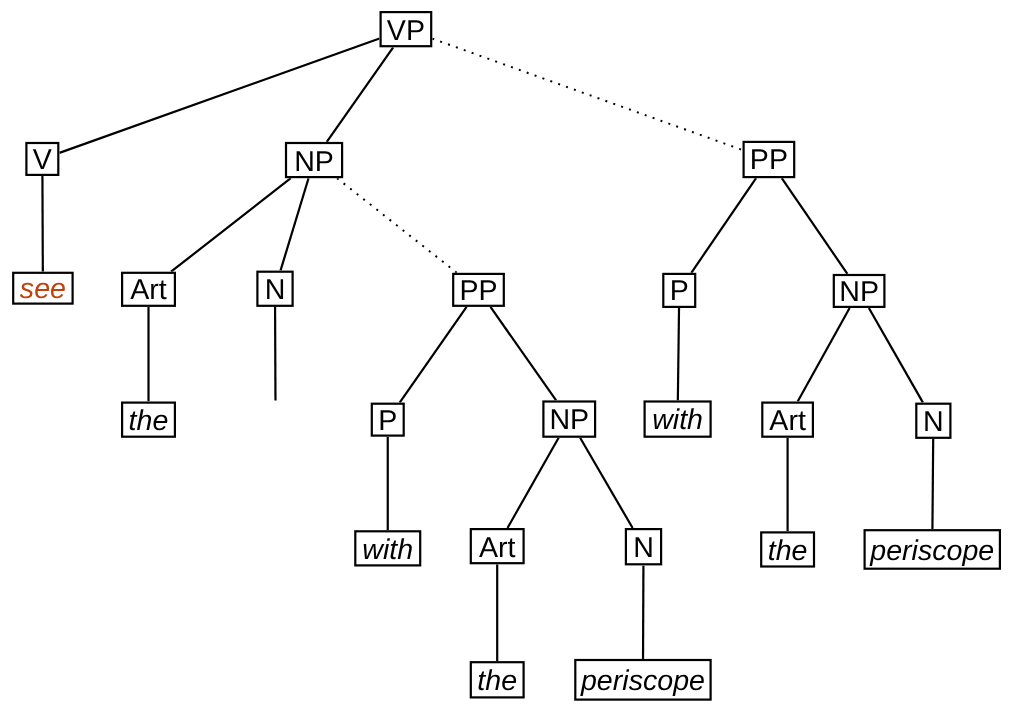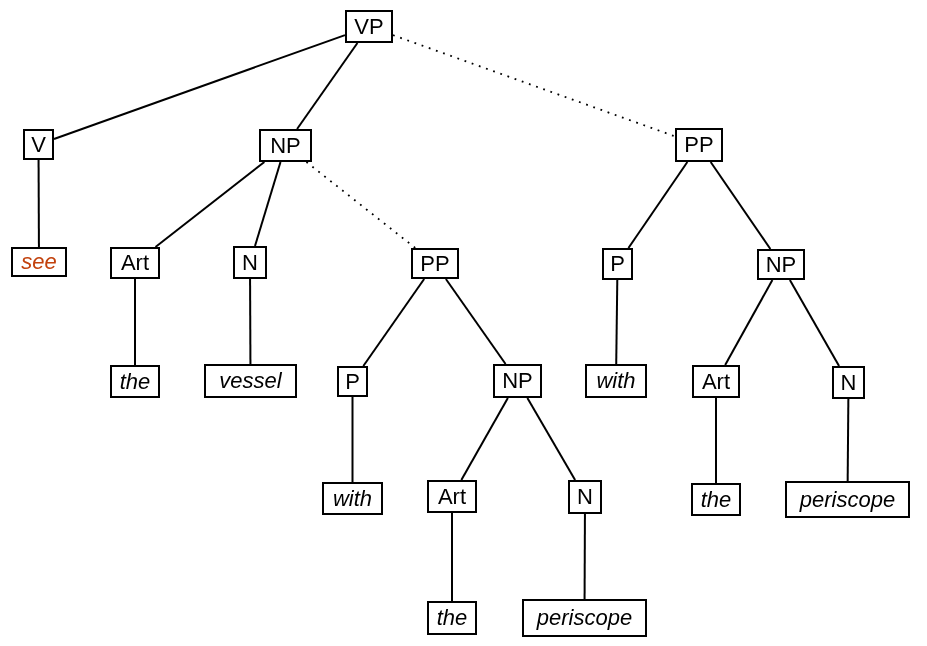--- a/index.html
+++ b/index.html
@@ -30,21 +30,21 @@
     stroke-dasharray: 1.8 5.8;
   }
   .node {
     position: absolute;
     box-sizing: border-box;
     border: 2px solid #000000;
     background: #ffffff;
     display: flex;
     align-items: center;
     justify-content: center;
-    font-size: 22px;
+    font-size: 26px;
     line-height: 1;
     color: #000000;
     white-space: nowrap;
     padding-bottom: 0;
   }
   .node.word {
     font-style: italic;
   }
 </style>
 </head>
@@ -80,21 +80,20 @@
     <div class="node phrase" style="left: 23px; top: 129px; width: 31px; height: 31px; border-color: rgb(0, 0, 0); background: rgb(255, 255, 255); color: rgb(0, 0, 0);">V</div>
     <div class="node phrase" style="left: 259px; top: 129px; width: 53px; height: 33px; border-color: rgb(0, 0, 0); background: rgb(255, 255, 255); color: rgb(0, 0, 0);">NP</div>
     <div class="node phrase" style="left: 675px; top: 128px; width: 48px; height: 34px; border-color: rgb(0, 0, 0); background: rgb(255, 255, 255); color: rgb(0, 0, 0);">PP</div>
     <div class="node word" style="left: 11px; top: 247px; width: 56px; height: 30px; border-color: rgb(0, 0, 0); background: rgb(255, 255, 255); color: #c2410c;">see</div>
     <div class="node phrase" style="left: 110px; top: 247px; width: 50px; height: 32px; border-color: rgb(0, 0, 0); background: rgb(255, 255, 255); color: rgb(0, 0, 0);">Art</div>
     <div class="node phrase" style="left: 233px; top: 246px; width: 34px; height: 33px; border-color: rgb(0, 0, 0); background: rgb(255, 255, 255); color: rgb(0, 0, 0);">N</div>
     <div class="node phrase" style="left: 411px; top: 248px; width: 48px; height: 31px; border-color: rgb(0, 0, 0); background: rgb(255, 255, 255); color: rgb(0, 0, 0);">PP</div>
     <div class="node phrase" style="left: 602px; top: 248px; width: 31px; height: 32px; border-color: rgb(0, 0, 0); background: rgb(255, 255, 255); color: rgb(0, 0, 0);">P</div>
     <div class="node phrase" style="left: 757px; top: 249px; width: 48px; height: 31px; border-color: rgb(0, 0, 0); background: rgb(255, 255, 255); color: rgb(0, 0, 0);">NP</div>
     <div class="node word" style="left: 110px; top: 365px; width: 50px; height: 33px; border-color: rgb(0, 0, 0); background: rgb(255, 255, 255); color: rgb(0, 0, 0);">the</div>
-    <div class="node word" style="left: 204px; top: 364px; width: 93px; height: 34px; border-color: rgb(0, 0, 0); background: rgb(255, 255, 255); color: rgb(0, 0, 0);">vessel</div>
     <div class="node phrase" style="left: 337px; top: 366px; width: 31px; height: 31px; border-color: rgb(0, 0, 0); background: rgb(255, 255, 255); color: rgb(0, 0, 0);">P</div>
     <div class="node phrase" style="left: 493px; top: 364px; width: 49px; height: 34px; border-color: rgb(0, 0, 0); background: rgb(255, 255, 255); color: rgb(0, 0, 0);">NP</div>
     <div class="node word" style="left: 585px; top: 364px; width: 62px; height: 34px; border-color: rgb(0, 0, 0); background: rgb(255, 255, 255); color: rgb(0, 0, 0);">with</div>
     <div class="node phrase" style="left: 692px; top: 365px; width: 48px; height: 33px; border-color: rgb(0, 0, 0); background: rgb(255, 255, 255); color: rgb(0, 0, 0);">Art</div>
     <div class="node phrase" style="left: 832px; top: 366px; width: 33px; height: 33px; border-color: rgb(0, 0, 0); background: rgb(255, 255, 255); color: rgb(0, 0, 0);">N</div>
     <div class="node word" style="left: 322px; top: 482px; width: 61px; height: 33px; border-color: rgb(0, 0, 0); background: rgb(255, 255, 255); color: rgb(0, 0, 0);">with</div>
     <div class="node phrase" style="left: 427px; top: 480px; width: 50px; height: 33px; border-color: rgb(0, 0, 0); background: rgb(255, 255, 255); color: rgb(0, 0, 0);">Art</div>
     <div class="node phrase" style="left: 568px; top: 480px; width: 34px; height: 34px; border-color: rgb(0, 0, 0); background: rgb(255, 255, 255); color: rgb(0, 0, 0);">N</div>
     <div class="node word" style="left: 691px; top: 483px; width: 50px; height: 33px; border-color: rgb(0, 0, 0); background: rgb(255, 255, 255); color: rgb(0, 0, 0);">the</div>
     <div class="node word" style="left: 785px; top: 481px; width: 125px; height: 37px; border-color: rgb(0, 0, 0); background: rgb(255, 255, 255); color: rgb(0, 0, 0);">periscope</div>

